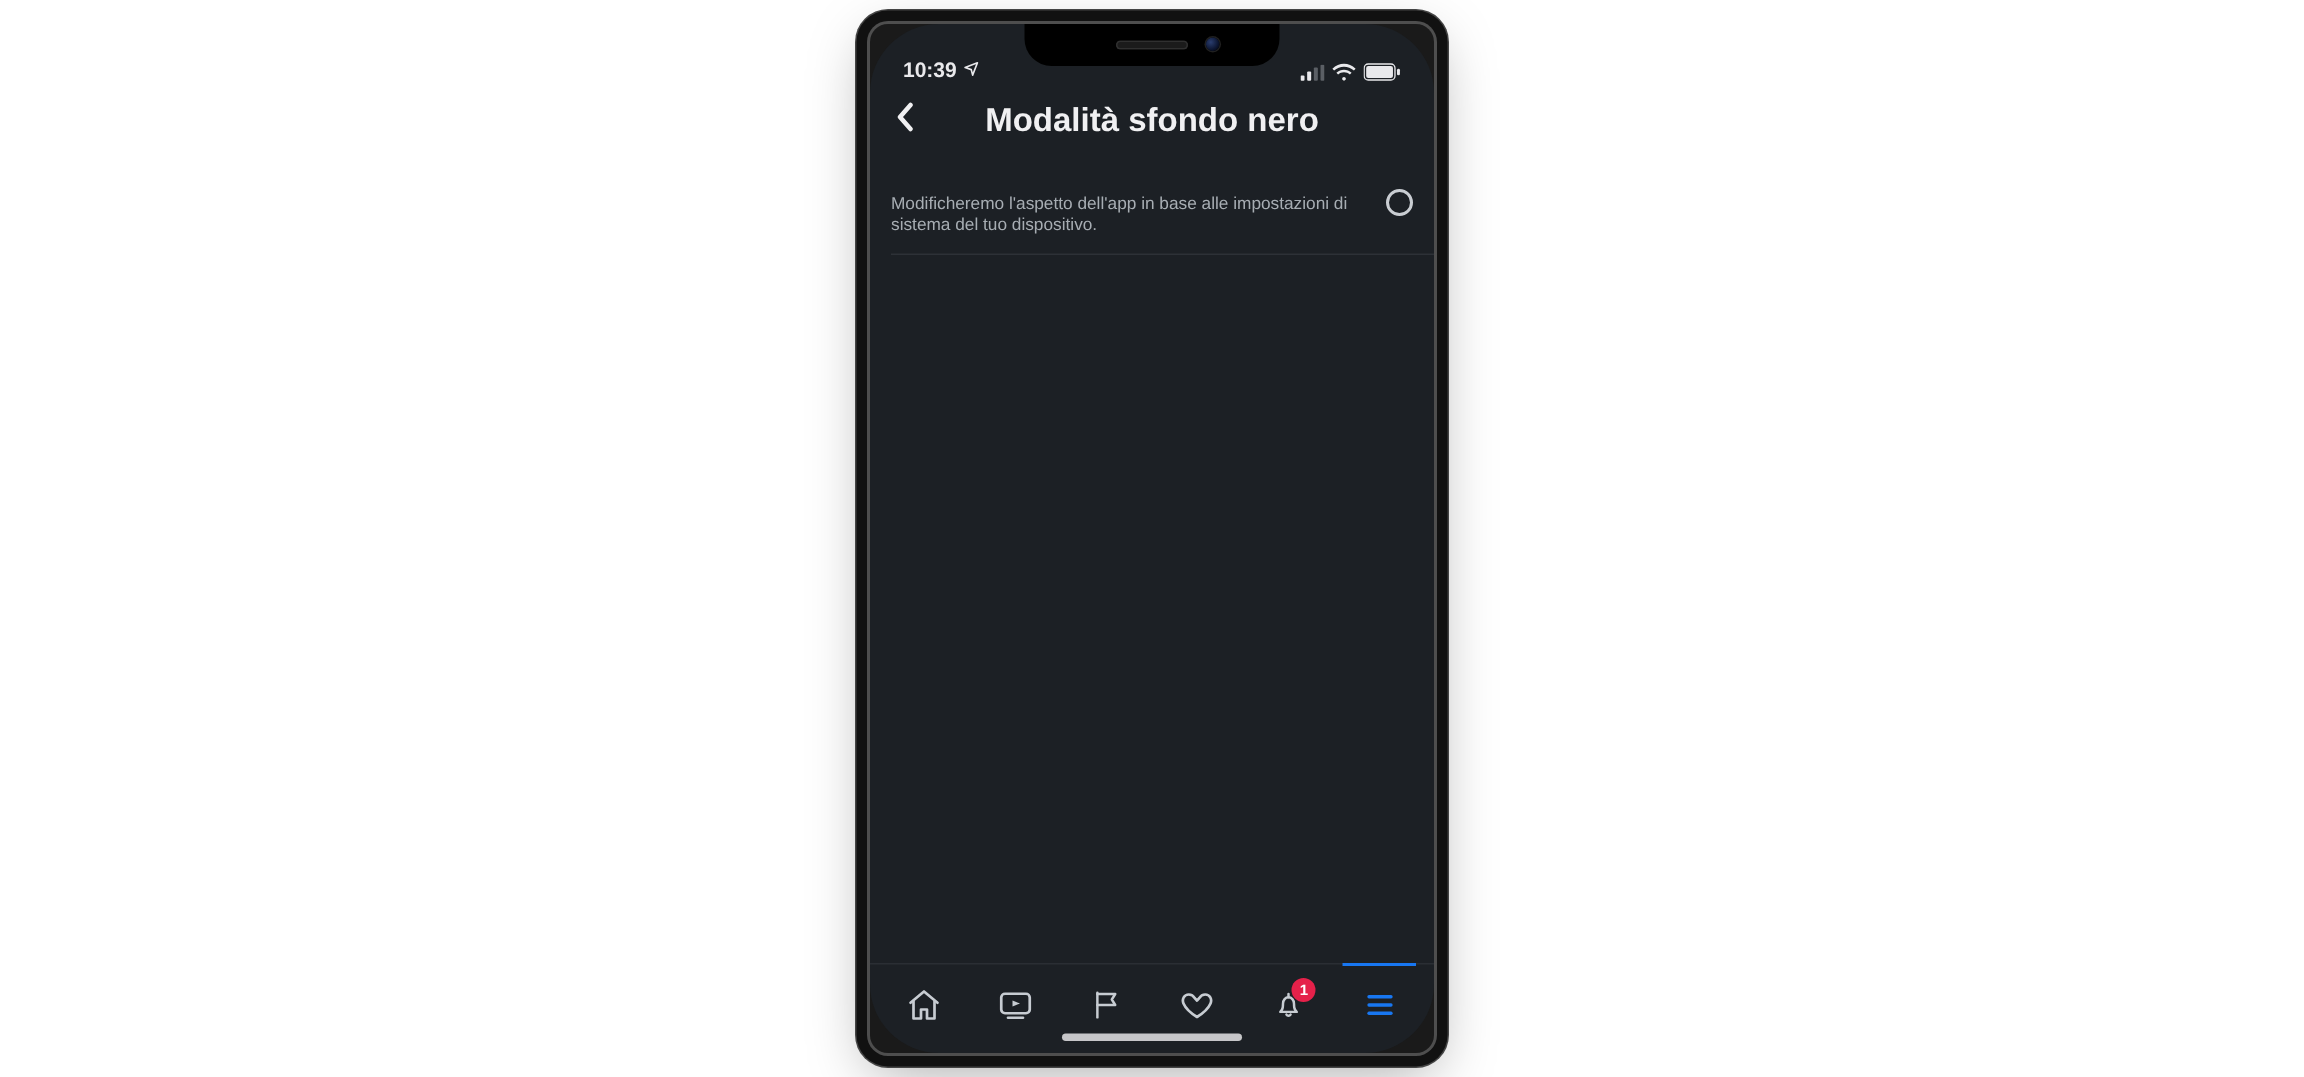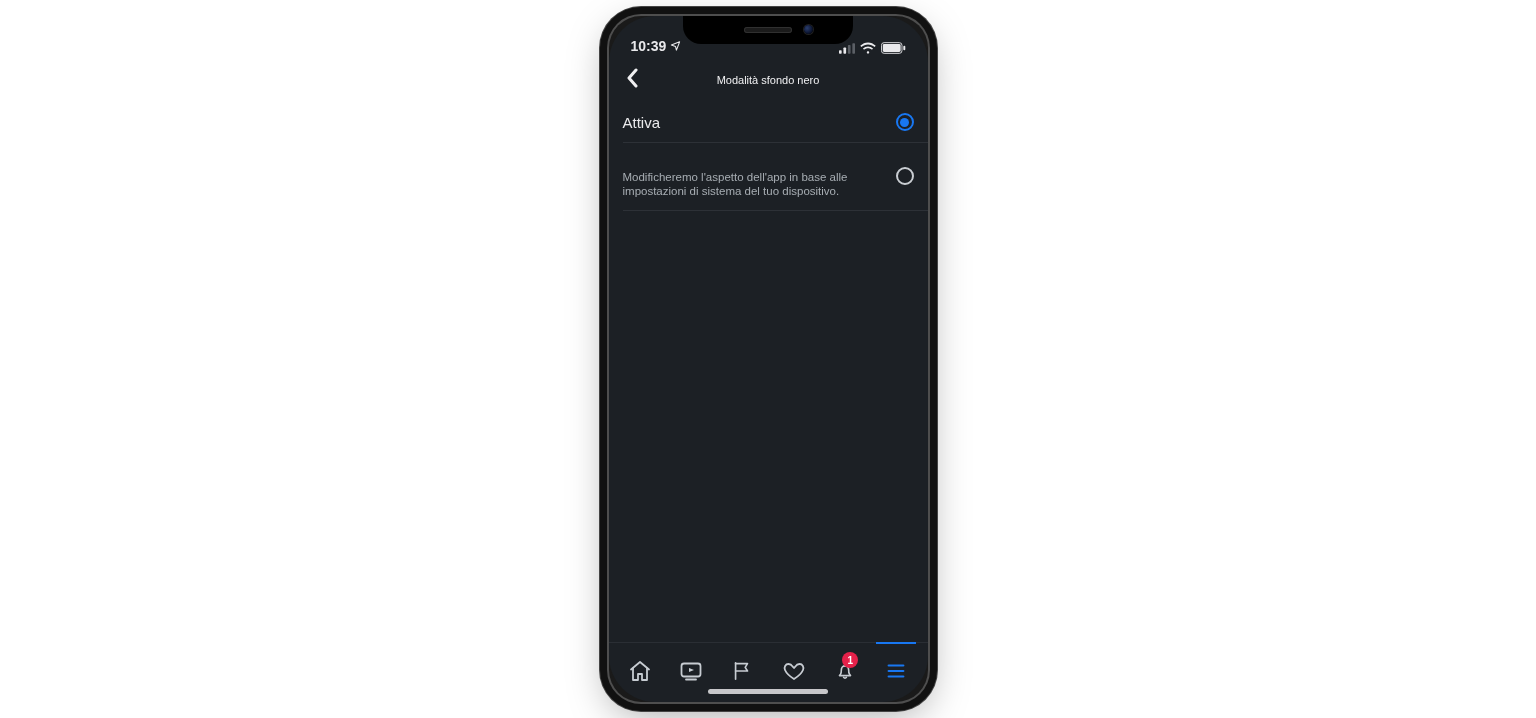--- a/index.html
+++ b/index.html
@@ -13,23 +13,23 @@
   .stage {
     width: 1536px;
     height: 718px;
     display: flex;
     align-items: center;
     justify-content: center;
     background: #ffffff;
   }
   
   .phone {
-    width: 319px;
+    width: 376px;
     height: 686px;
-    border-radius: 32px;
+    border-radius: 12px;
     background: #1a1a1a;
     box-shadow:
       0 0 0 2px #4e4e4e,
       0 0 0 9px #111111,
       0 0 0 10px #444444,
       0 12px 40px rgba(0,0,0,.35);
     position: relative;
     overflow: hidden;
   }
   
@@ -91,22 +91,22 @@
   .sb-right svg { display: block; }
   
   .navhead {
     height: 44px;
     position: relative;
     display: flex;
     align-items: center;
     justify-content: center;
   }
   .navtitle {
-    font-size: 11px;
-    font-weight: 400;
+    font-size: 22px;
+    font-weight: 700;
     color: #f0f0f2;
   }
   .back {
     position: absolute;
     left: 8px;
     top: 50%;
     transform: translateY(-50%);
     width: 32px;
     height: 32px;
     display: flex;
@@ -254,26 +254,20 @@
             <svg width="14" height="20" viewBox="0 0 12 20" fill="none" stroke="#f0f0f2" stroke-width="3" stroke-linecap="round" stroke-linejoin="round">
               <polyline points="9,2 2,10 9,18"></polyline>
             </svg>
           </span>
         </div>
         <div class="navtitle">Modalità sfondo nero</div>
       </div>
 
       <div class="options">
 
-        <div class="row">
-          <div class="row-text">
-            <div class="row-title">Attiva</div>
-          </div>
-          <div class="radio selected"></div>
-        </div>
 
 
         <div class="row">
           <div class="row-text">
             <div class="row-sub">Modificheremo l'aspetto dell'app in base alle impostazioni di sistema del tuo dispositivo.</div>
           </div>
           <div class="radio"></div>
         </div>
 
       </div>

